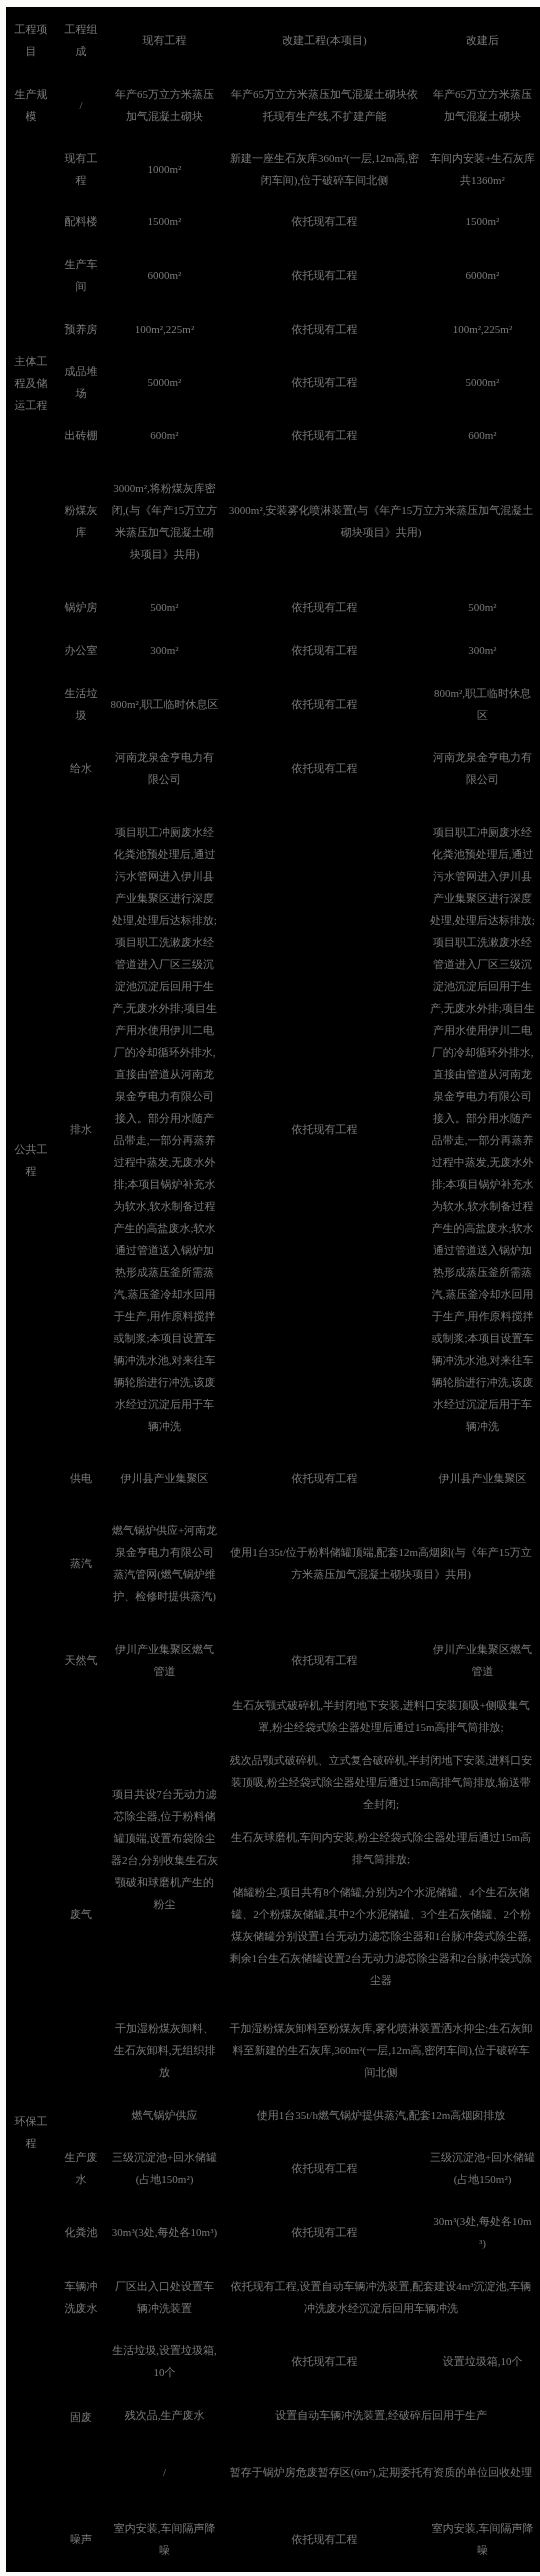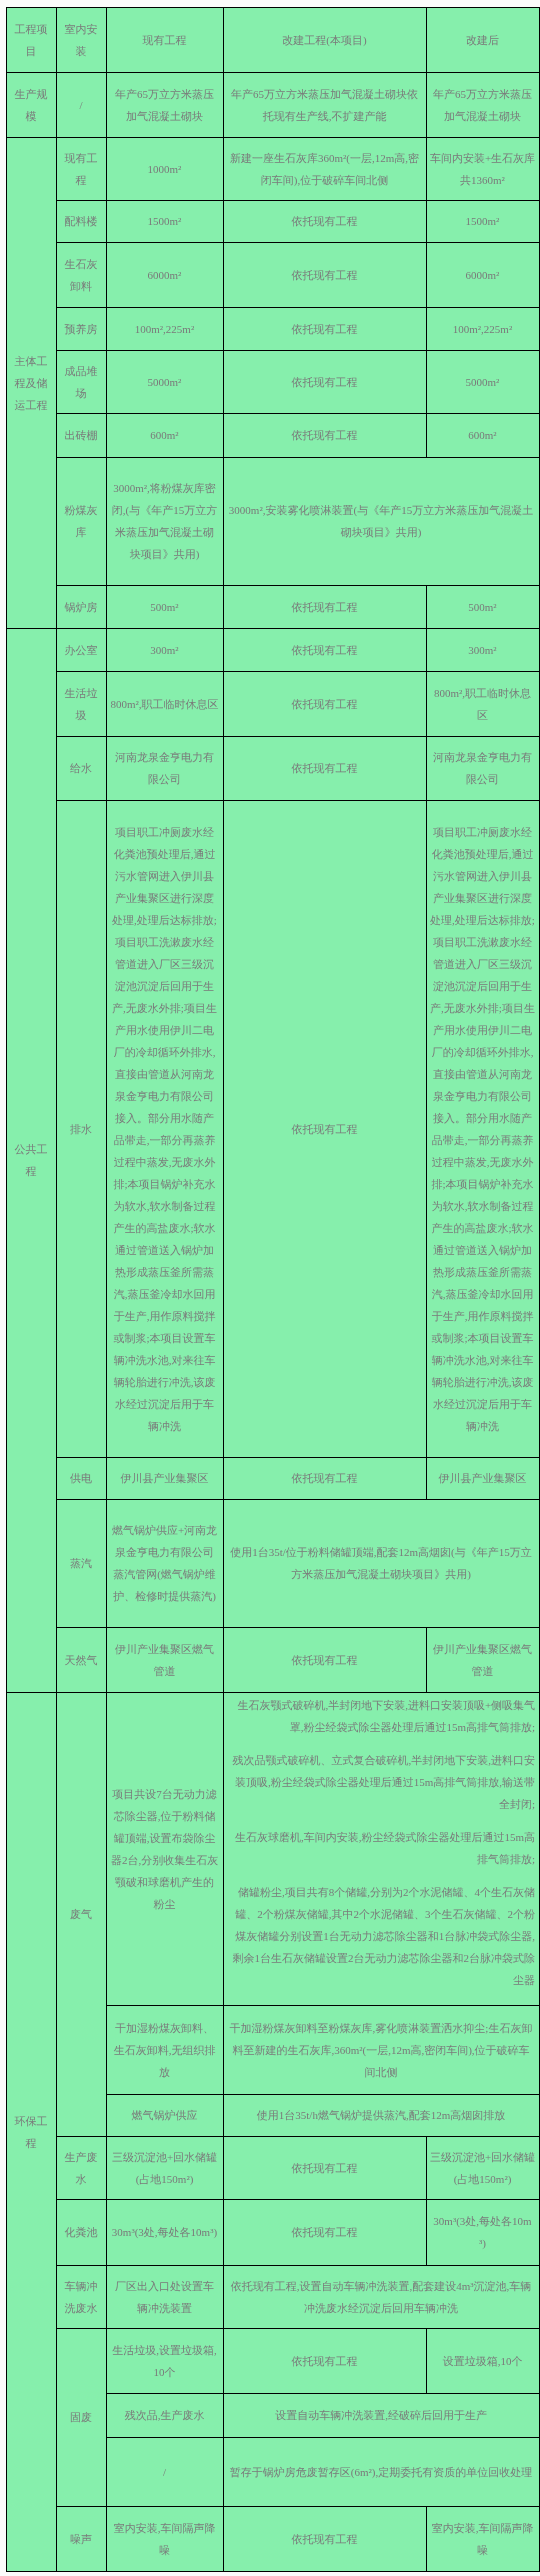--- a/index.html
+++ b/index.html
@@ -7,59 +7,59 @@
     width:540px;
     background:#fbfbfa;
     font-family:"Liberation Serif","DejaVu Serif",serif;
     color:#7a7a7a;
   }
   .page{width:540px;min-height:2576px;box-sizing:border-box;padding:6.8px 5.5px 13px 5.5px;}
   table.doc{
     border-collapse:collapse;
     table-layout:fixed;
     width:533px;
-    background:#86efac;
+    background:#000000;
     border:1.4px solid #000;
   }
   table.doc td{
     border:0.7px solid #000;
     text-align:center;
     vertical-align:middle;
     font-size:11px;
     line-height:2.0;
     padding:1.4px 3.4px;
     box-sizing:border-box;
     word-break:break-all;
     overflow:hidden;
   }
   col.c1{width:50px;}
   col.c2{width:50px;}
   col.c3{width:117px;}
   col.c4{width:203px;}
   col.c5{width:113px;}
-  td p{margin:0 0 11px 0;text-align:right;}
+  td p{margin:0 0 11px 0;}
   td p:last-child{margin-bottom:12px;}
 </style>
 </head>
 <body>
 
 <div class="page">
   <table class="doc">
     <colgroup>
         <col class="c1">
         <col class="c2">
         <col class="c3">
         <col class="c4">
         <col class="c5">
       </colgroup>
 
     <tbody>
         <tr style="height:65px">
       <td>工程项目</td>
-      <td>室内安装</td>
+      <td>工程组成</td>
       <td>现有工程</td>
       <td>改建工程(本项目)</td>
       <td>改建后</td>
     </tr>
 
     <tr style="height:65px">
       <td>生产规模</td>
       <td>/</td>
       <td>年产65万立方米蒸压加气混凝土砌块</td>
       <td>年产65万立方米蒸压加气混凝土砌块依托现有生产线,不扩建产能</td>
@@ -73,21 +73,21 @@
       <td>新建一座生石灰库360m²(一层,12m高,密闭车间),位于破碎车间北侧</td>
       <td>车间内安装+生石灰库共1360m²</td>
     </tr>
     <tr style="height:42px">
       <td>配料楼</td>
       <td>1500m²</td>
       <td>依托现有工程</td>
       <td>1500m²</td>
     </tr>
     <tr style="height:65px">
-      <td>生石灰卸料</td>
+      <td>生产车间</td>
       <td>6000m²</td>
       <td>依托现有工程</td>
       <td>6000m²</td>
     </tr>
     <tr style="height:43px">
       <td>预养房</td>
       <td>100m²,225m²</td>
       <td>依托现有工程</td>
       <td>100m²,225m²</td>
     </tr>

